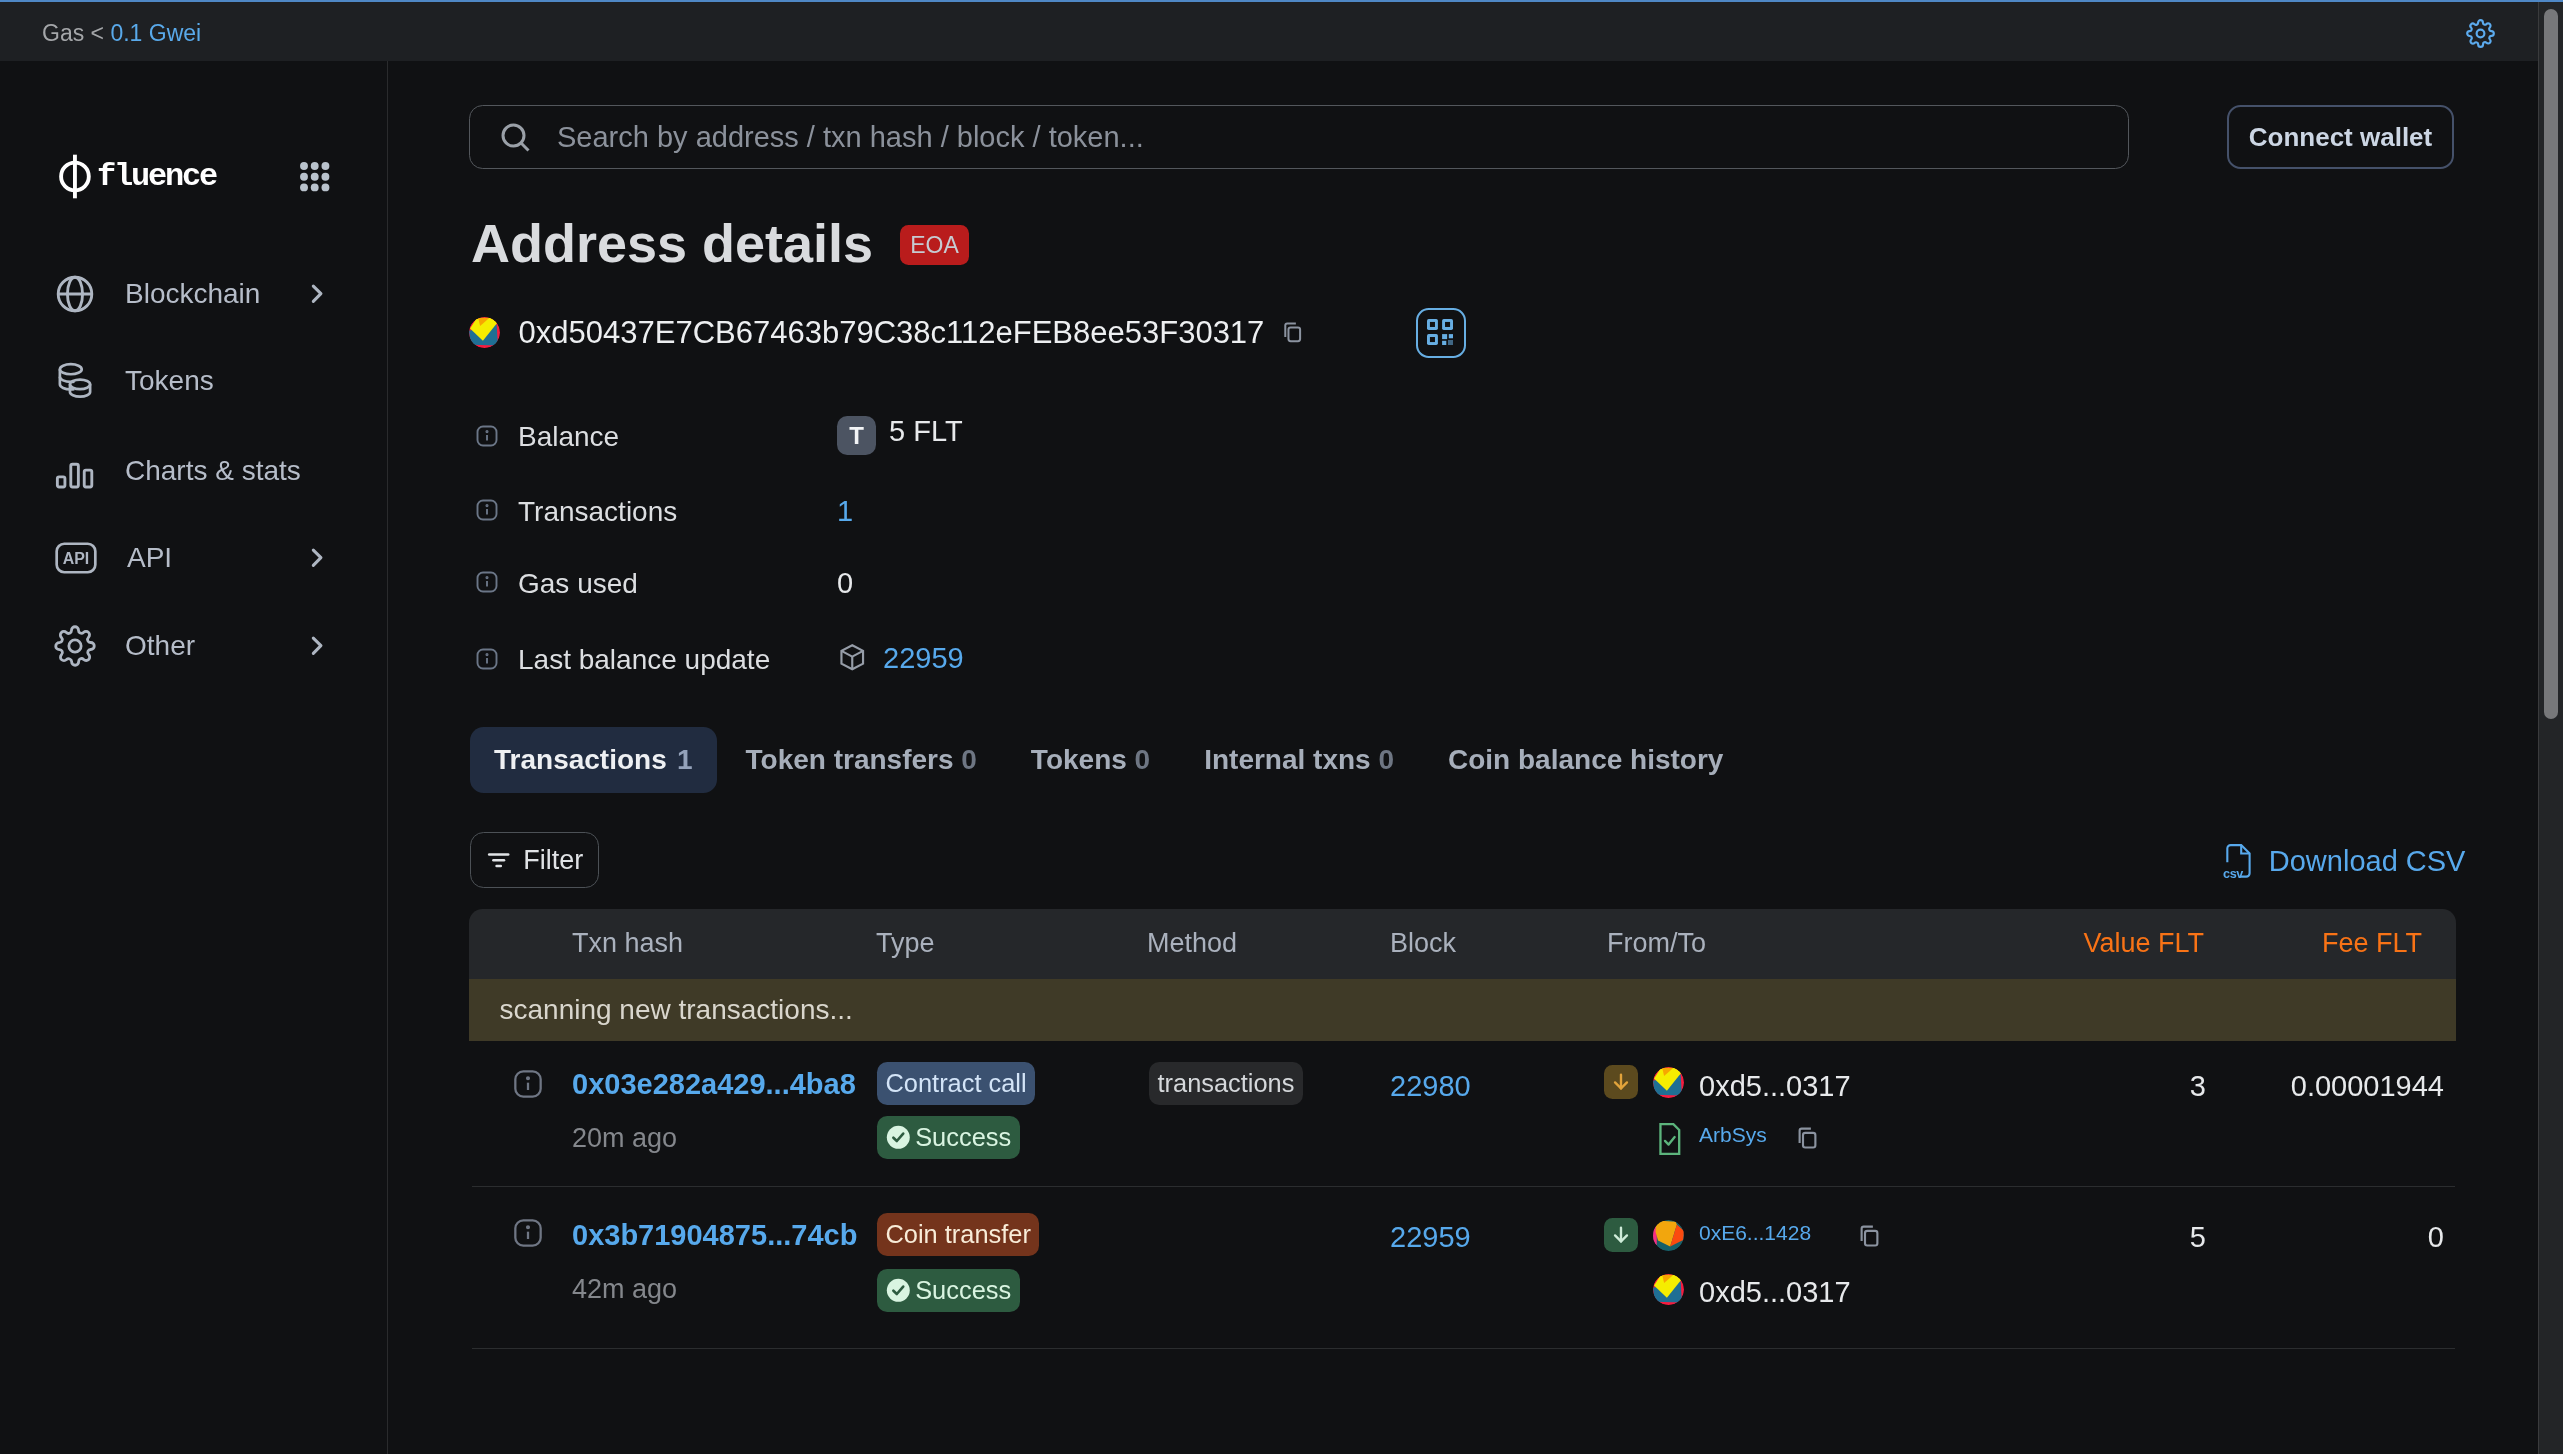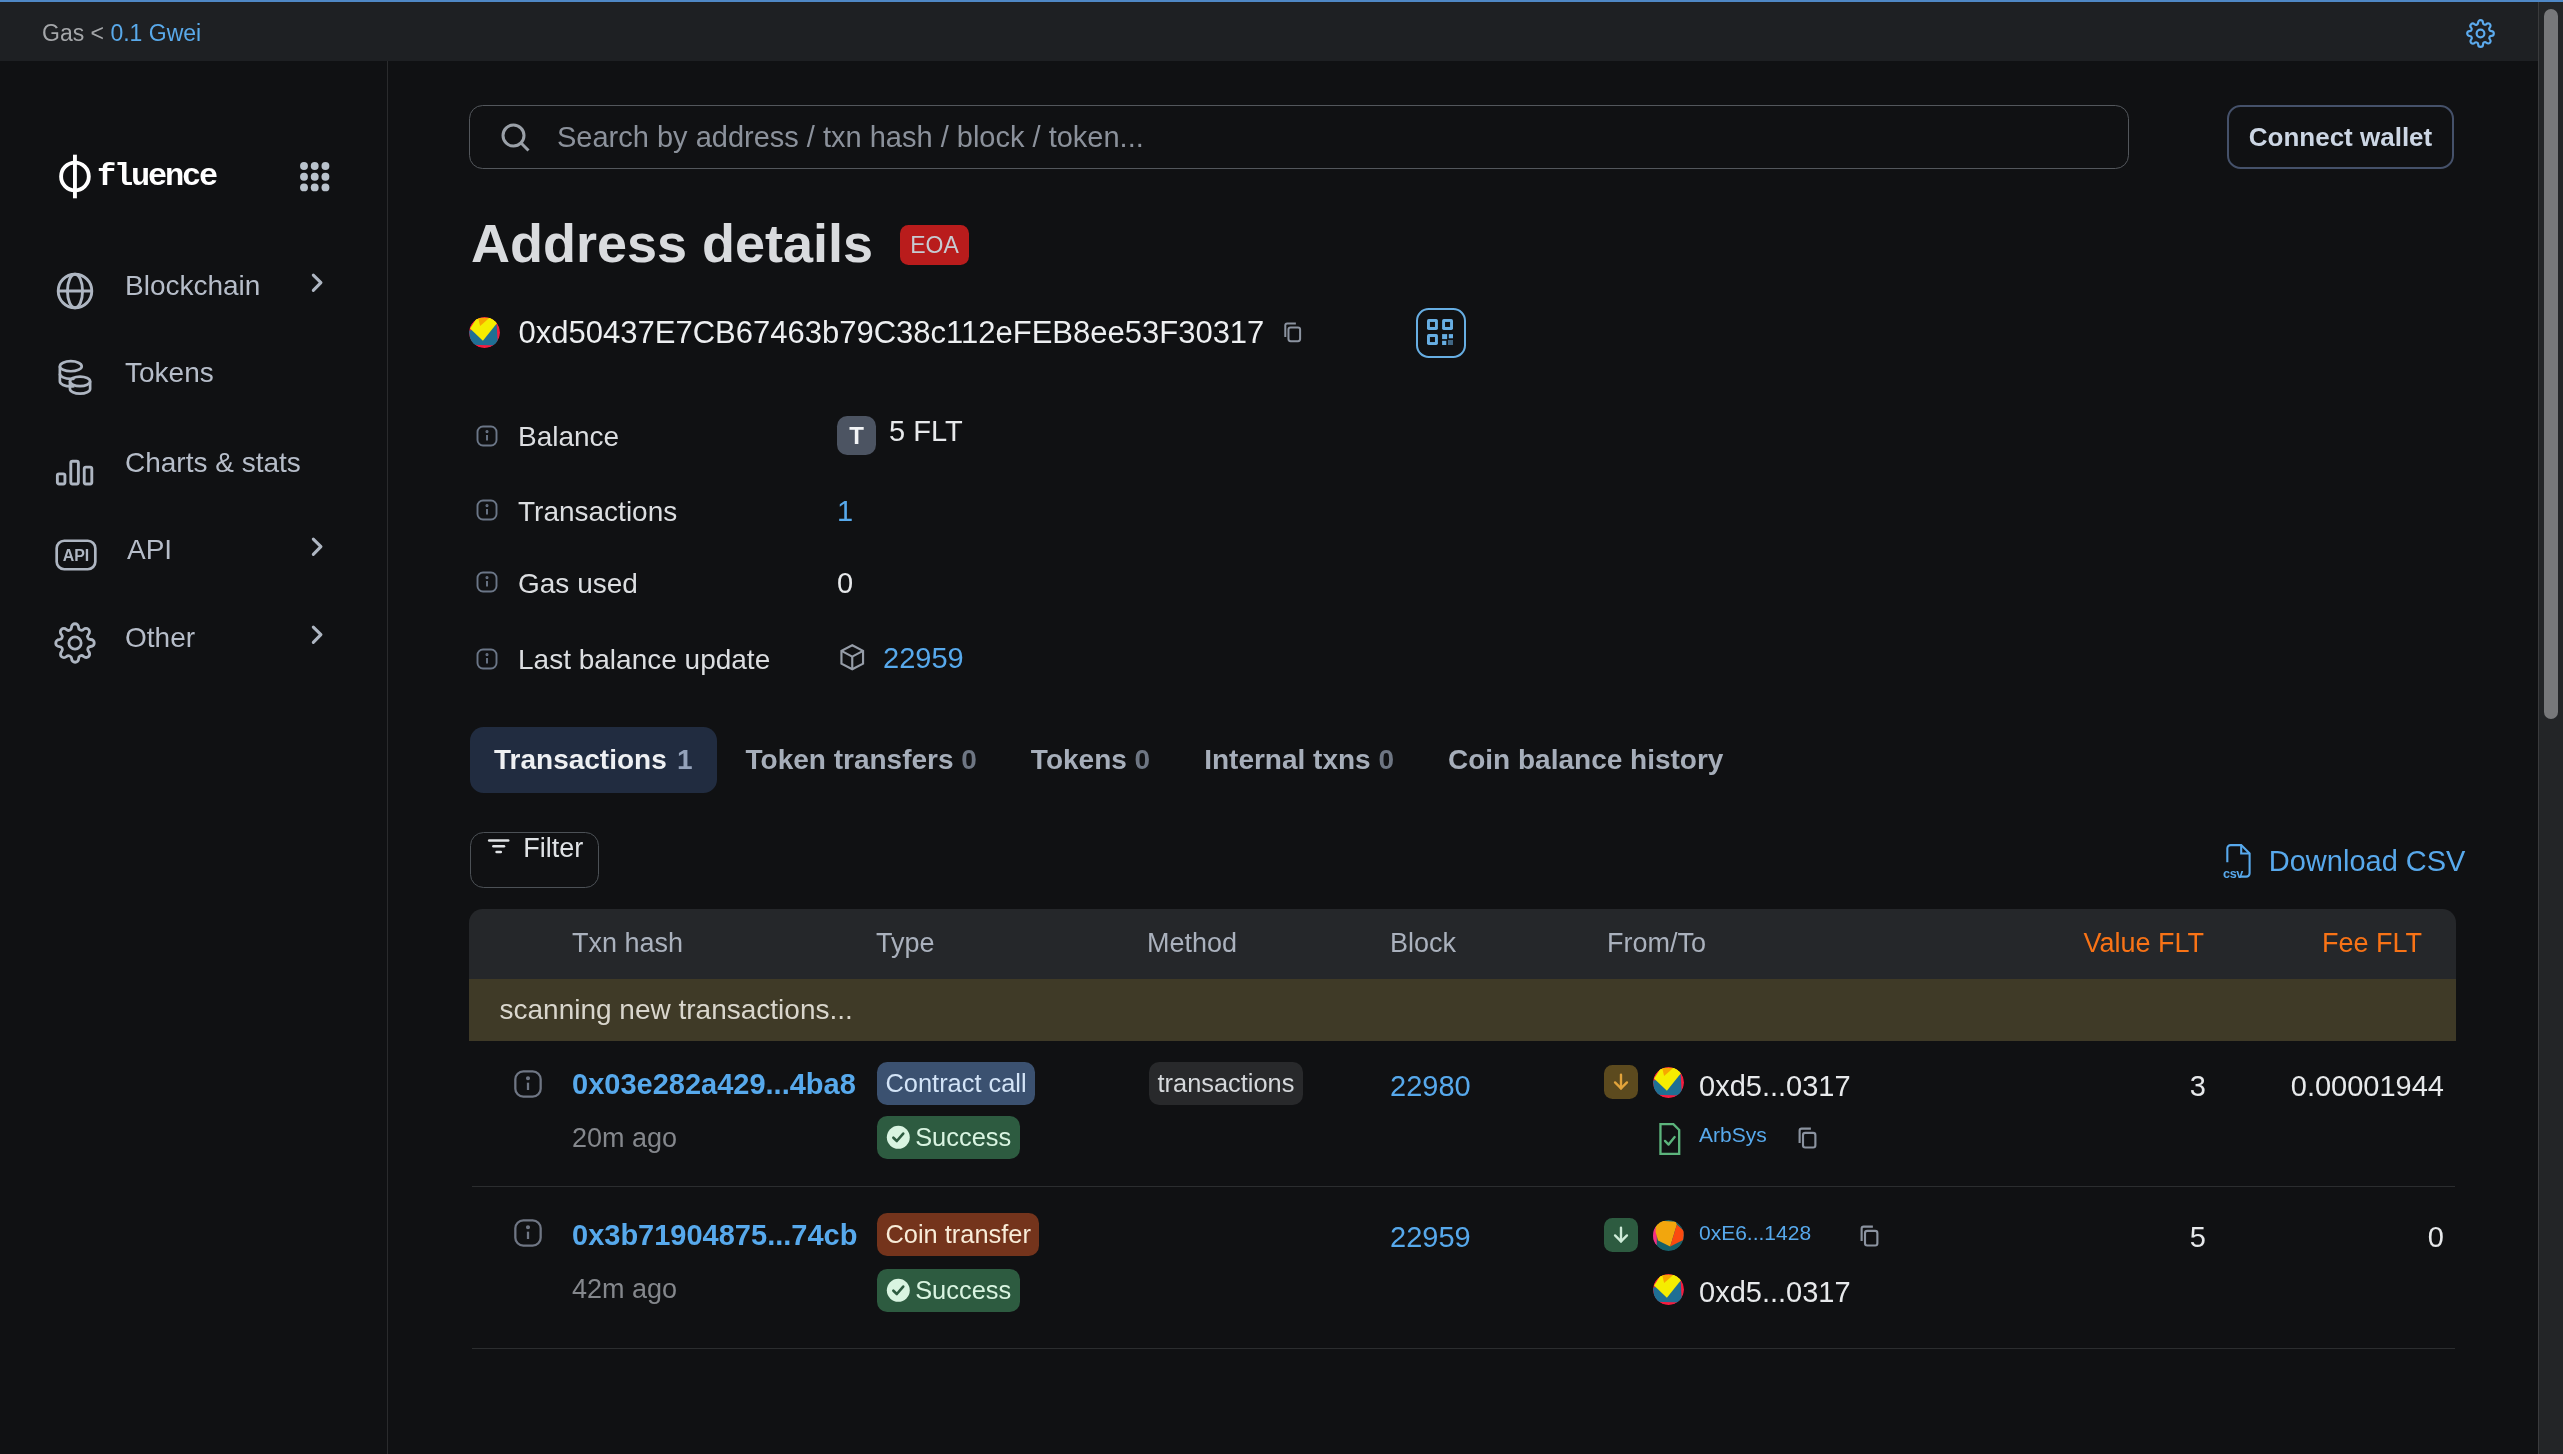--- a/index.html
+++ b/index.html
@@ -12,41 +12,41 @@
 #topbar { left:0; top:1.7px; width:2563px; height:59px; background:#1e2023; }
 #gas { left:42px; top:20.3px; font-size:23px; color:#a4a6a9; }
 #gas b { color:#59a9ea; font-weight:400; }
 
 
 #sbtrack { right:0; top:1.7px; width:25.4px; height:1453px; background:#232527; border-left:0.8px solid #3a3b3d; }
 #sbthumb { left:2544px; top:8.5px; width:14.4px; height:710px; background:#77787a; border-radius:7.6px; }
 
 
 #sidediv { left:387px; top:61px; width:0.8px; height:1393px; background:#2a2b2d; }
-.navitem { left:54px; width:305px; height:47px; display:flex; color:#b6bdc9; font-size:28px; }
+.navitem { left:54px; width:305px; height:47px; display:flex; align-items:center; color:#b6bdc9; font-size:28px; }
 .navitem svg { margin-right:29px; }
 .nav-chev { position:absolute; left:250px; }
 
 
 #search { left:469px; top:105px; width:1660px; height:64px; border:1.7px solid #53575c; border-radius:13.6px; display:flex; align-items:center; }
 #search .ph { color:#8b919b; font-size:29px; margin-left:24px; }
 #connect { left:2227px; top:105px; width:227px; height:64px; border:2.5px solid #45516a; border-radius:13.6px; color:#ccd6e4; font-size:26px; font-weight:700; display:flex; align-items:center; justify-content:center; }
 #h1 { left:471px; top:212px; font-size:54px; font-weight:700; color:#d9dbde; letter-spacing:0px; }
 #eoa { left:900px; top:225px; height:40px; padding:0 10.2px; background:#b91c1c; border-radius:8.5px; color:#c6cbd2; font-size:23px; display:flex; align-items:center; }
 #addrrow { left:469px; top:314px; height:37px; display:flex; align-items:center; }
 #addrtext { color:#edeff1; font-size:31px; font-weight:400; margin-left:18.6px; }
 
 
 #tabs { left:470px; top:727px; height:66px; display:flex; align-items:center; }
 .tab { font-size:28px; font-weight:700; color:#a6aeba; }
 .tab .cnt { color:#6e7683; font-weight:700; }
 #tabact { background:#212c40; border-radius:13.6px; height:66px; display:flex; align-items:center; padding:0 24px; color:#eef0f3; font-size:28px; font-weight:700; }
 #tabact .cnt { color:#94a2ba; margin-left:10.2px; }
 
-#filter { left:470px; top:832px; width:129px; height:56px; border:1.7px solid #4c5156; border-radius:13.6px; display:flex; justify-content:center; color:#e0e3e6; font-size:27px; }
+#filter { left:470px; top:832px; width:129px; height:56px; border:1.7px solid #4c5156; border-radius:13.6px; display:flex; align-items:center; justify-content:center; color:#e0e3e6; font-size:27px; }
 #csv { left:2223px; top:843px; display:flex; align-items:center; color:#58a9ec; font-size:29px; }
 
 
 #thead { left:469px; top:909px; width:1987px; height:70px; background:#25272a; border-radius:13.6px 13.6px 0 0; }
 .hcell { position:absolute; top:18.6px; font-size:27px; color:#aab1bd; }
 .hlink { color:#f97316; }
 #scanrow { left:469px; top:979px; width:1987px; height:62px; background:#3f3a27; color:#d9d6cd; font-size:28px; display:flex; align-items:center; }
 .sep { left:472px; width:1983px; height:0.8px; background:#2b2d2f; }
 
 .tag { position:absolute; height:43px; border-radius:10.2px; font-size:25.4px; display:flex; align-items:center; padding:0 8.5px; }

